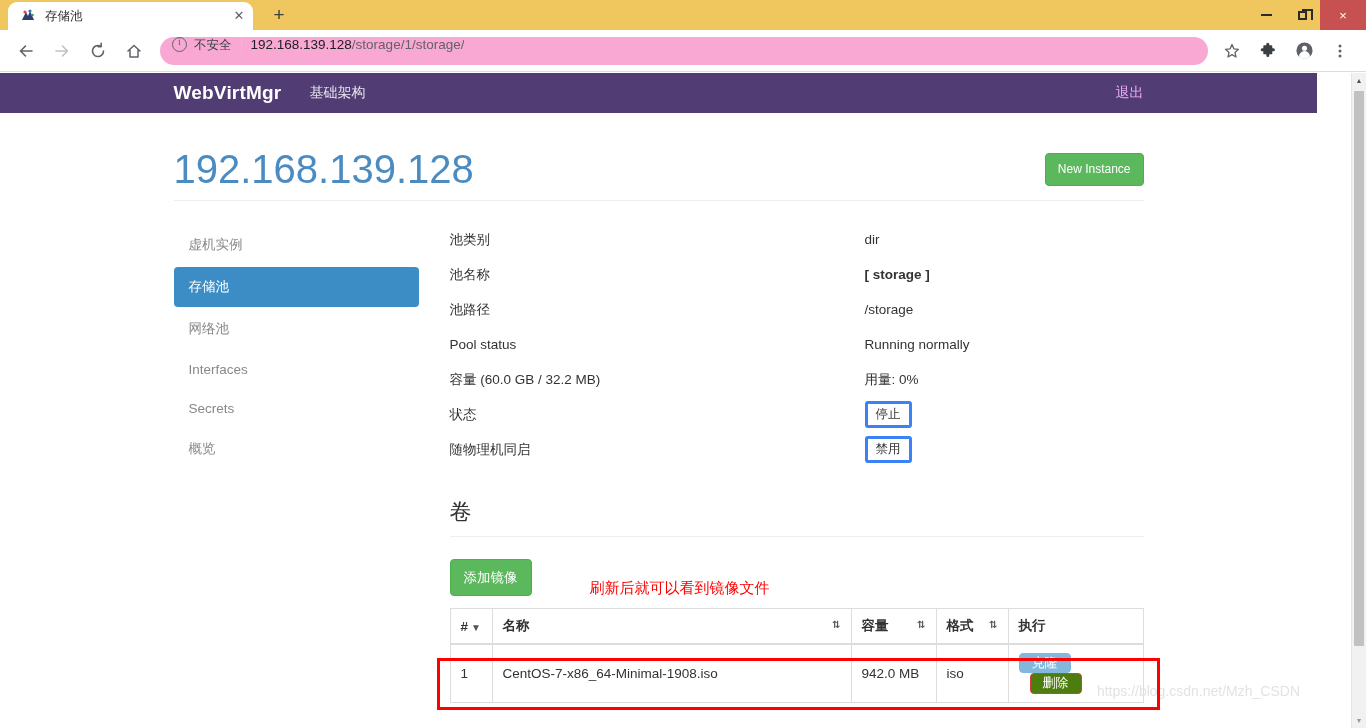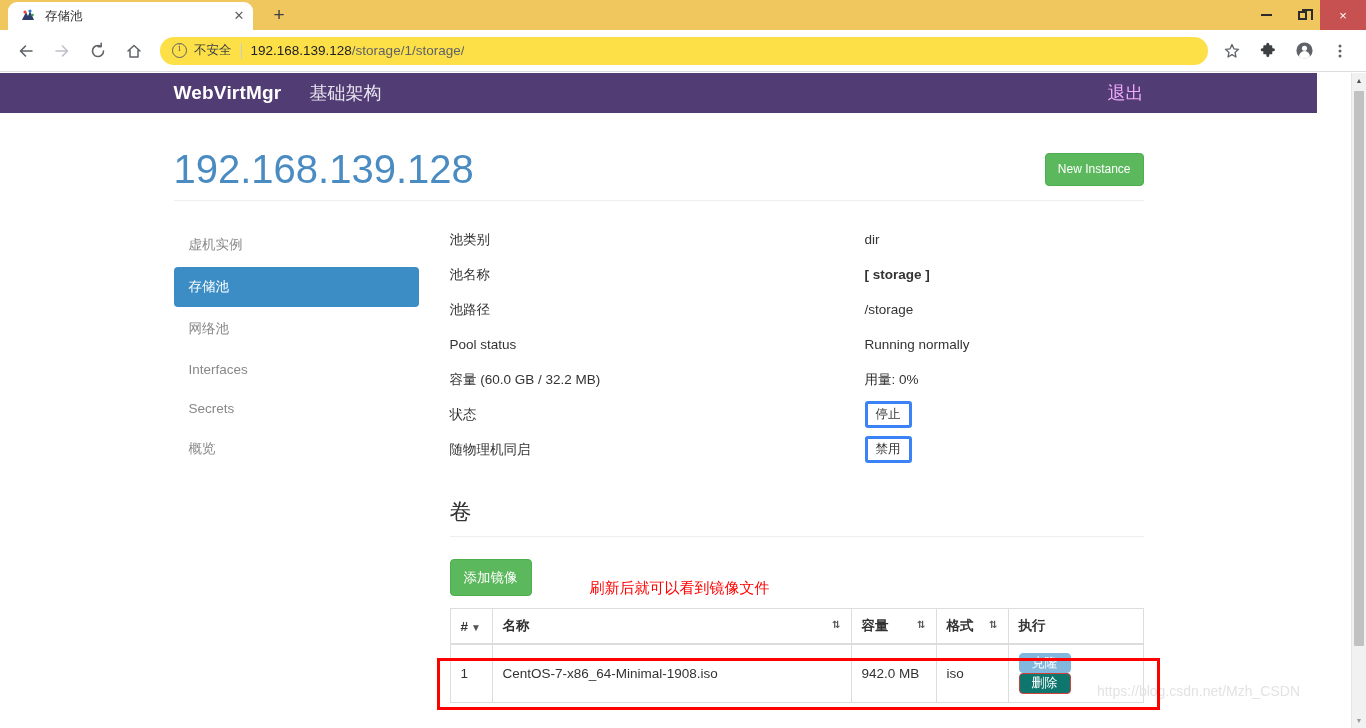--- a/index.html
+++ b/index.html
@@ -105,24 +105,23 @@
     margin: 0 3px;
     display: flex; align-items: center; justify-content: center;
     color: #5f6368;
     border-radius: 50%;
     flex: 0 0 auto;
   }
   .tb-icon.disabled { color: #bdc1c6; }
   .omnibox {
     flex: 1 1 auto;
     height: 28px;
-    background: #fde047;
+    background: #f9a8d4;
     border-radius: 14px;
     display: flex;
-    align-items: center;
     margin: 0 6px 0 8px;
     padding: 0 12px;
     min-width: 0;
   }
   .omni-info {
     width: 15px; height: 15px;
     border: 1.4px solid #5f6368;
     border-radius: 50%;
     flex: 0 0 15px;
     position: relative;
@@ -213,21 +212,21 @@
   }
   .brand {
     color: #ffffff;
     font-size: 19px;
     font-weight: bold;
     letter-spacing: .2px;
     margin-right: 28px;
   }
   .nav-link {
     color: #e9e5f0;
-    font-size: 18px;
+    font-size: 14px;
   }
   .nav-right {
     position: absolute;
     right: 0; top: 0;
     height: 40px;
     display: flex; align-items: center;
   }
   .nav-right .nav-link { color: #f0abfc; }
 
   
@@ -258,21 +257,21 @@
     padding: 6px 11px;
     border-radius: 4px;
     border: 1px solid transparent;
     color: #fff;
     line-height: 1.42;
     cursor: pointer;
     white-space: nowrap;
   }
   .btn-success { background: #5cb85c; border-color: #4cae4c; }
   .btn-info    { background: #82b8dd; border-color: #82b8dd; }
-  .btn-danger  { background: #0f766e; border-color: #d43f3a; }
+  .btn-danger  { background: #4d7c0f; border-color: #d43f3a; margin-left: 11px; }
   .btn-newinstance {
     position: absolute;
     right: 0; top: 40px;
     padding: 7px 12px;
     font-size: 12px;
   }
 
   .row2 { display: flex; }
   .col-side { width: 245px; flex: 0 0 245px; padding-top: 3px; }
   .col-main { flex: 1 1 auto; padding-left: 31px; }

